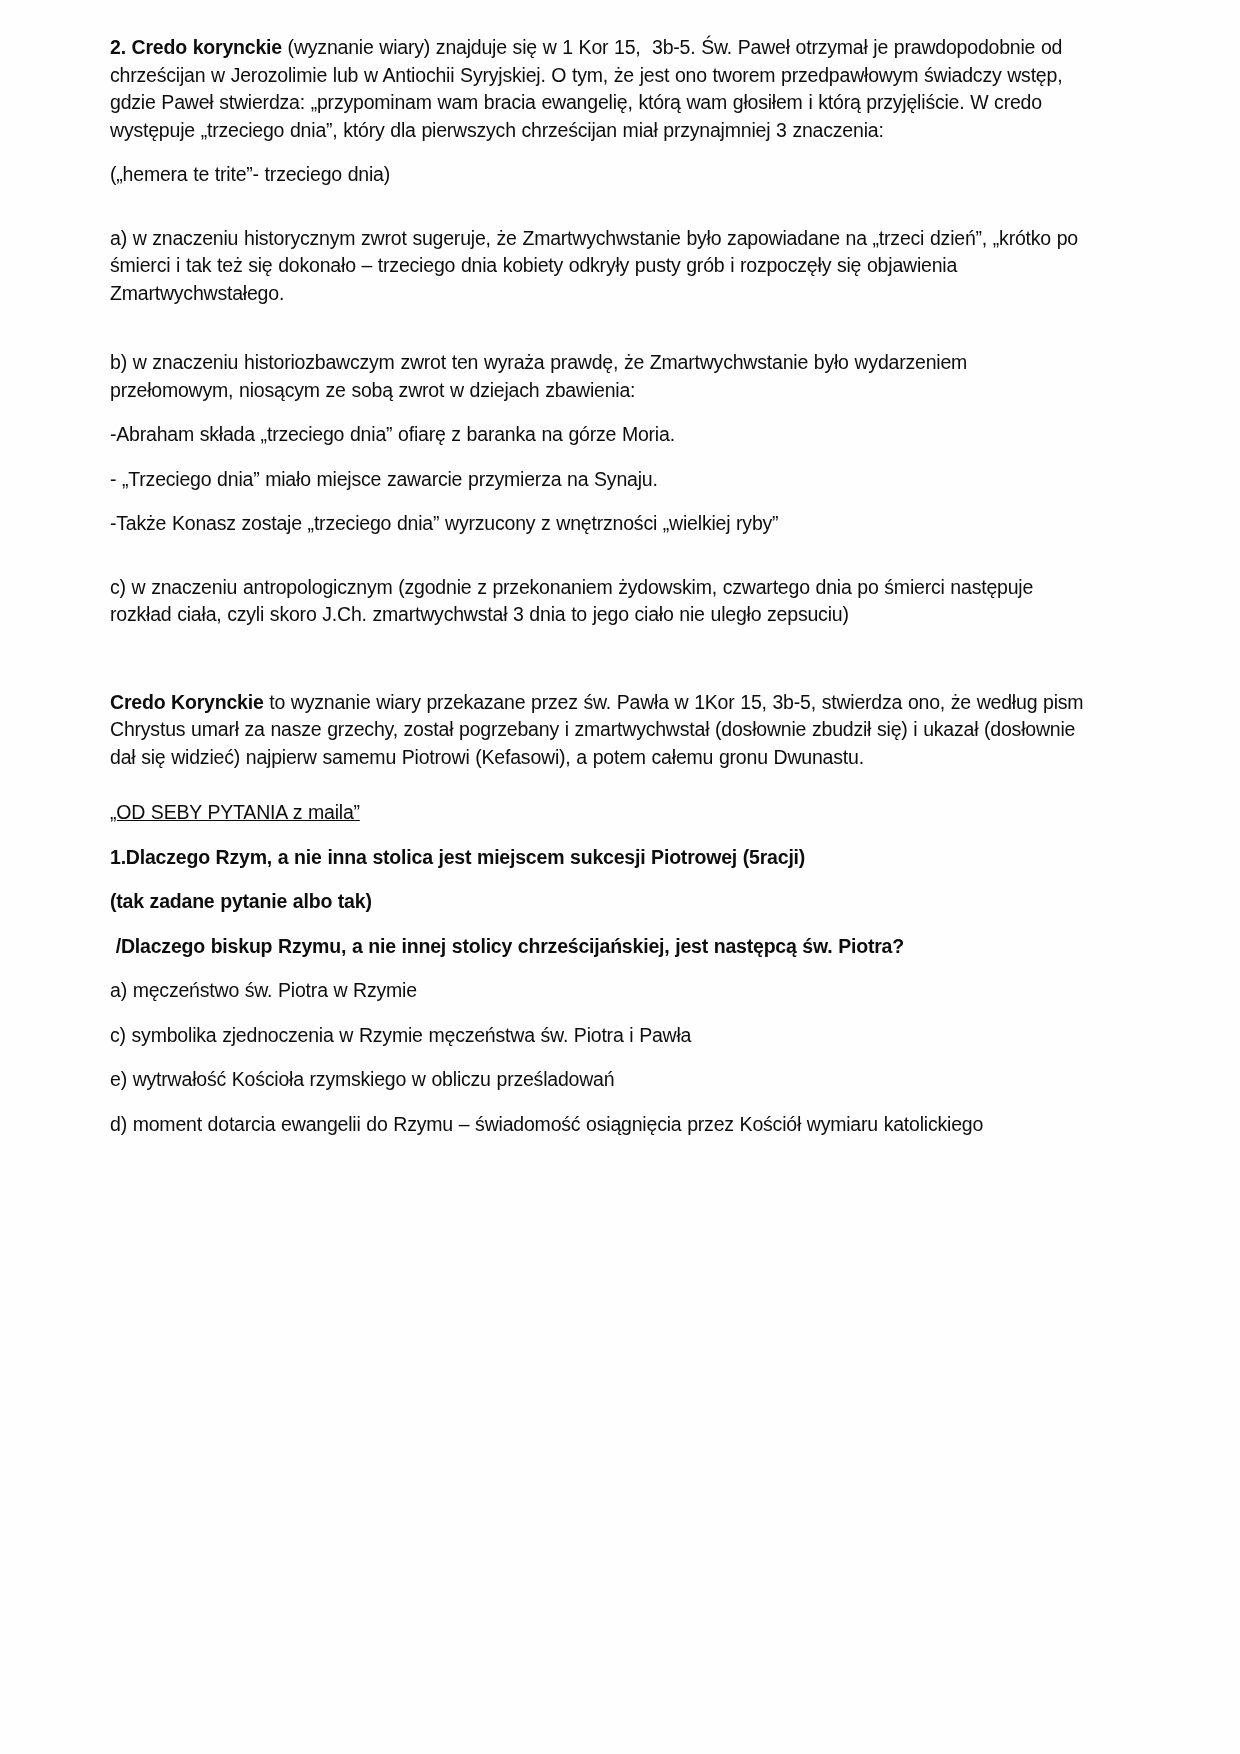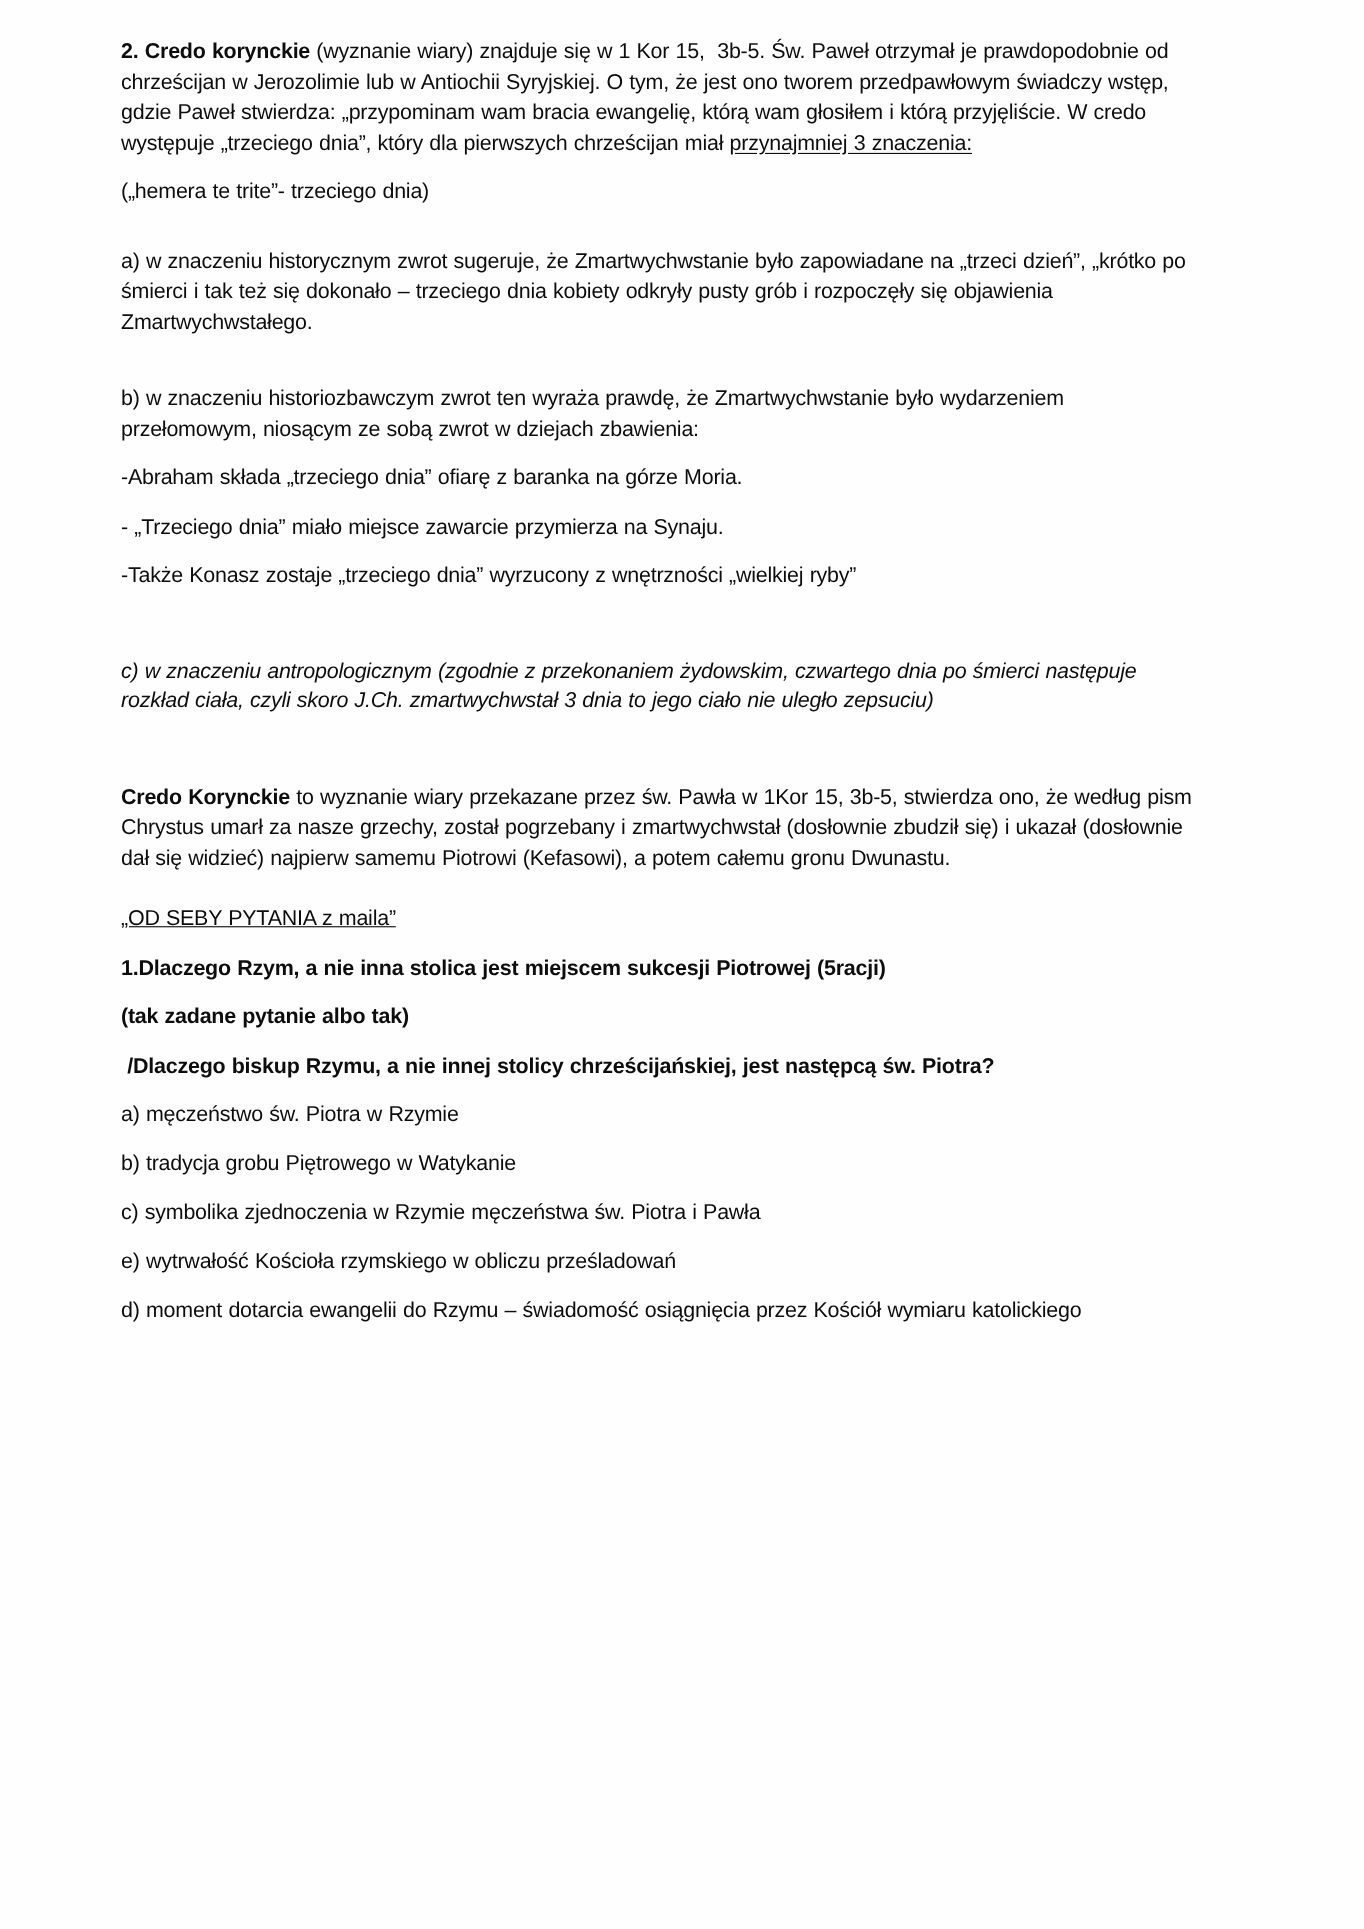--- a/index.html
+++ b/index.html
@@ -27,39 +27,38 @@
   }
   .para {
     margin: 0 0 17px 0;
     font-size: 19.5px;
     line-height: 27.5px;
     letter-spacing: -0.2px;
     white-space: pre-wrap;
     word-spacing: 0.5px;
   }
   .para .b { font-weight: 700; }
-  .para .u { text-decoration: underline; text-underline-offset: 3px; }
+  .para .u { text-underline-offset: 3px; }
 </style>
 </head>
 <body>
 
 <div class="page">
   <div class="doc">
       <p class="para"><span class="b">2. Credo korynckie </span><span>(wyznanie wiary) znajduje się w 1 Kor 15,  3b-5. Św. Paweł otrzymał je prawdopodobnie od chrześcijan w Jerozolimie lub w Antiochii Syryjskiej. O tym, że jest ono tworem przedpawłowym świadczy wstęp, gdzie Paweł stwierdza: „przypominam wam bracia ewangelię, którą wam głosiłem i którą przyjęliście. W credo występuje „trzeciego dnia”, który dla pierwszych chrześcijan miał </span><span class="u">przynajmniej 3 znaczenia:</span></p>
       <p class="para" style="margin-top: 6px;"><span>(„hemera te trite”- trzeciego dnia)</span></p>
       <p class="para" style="margin-top: 36px;"><span>a) w znaczeniu historycznym zwrot sugeruje, że Zmartwychwstanie było zapowiadane na „trzeci dzień”, „krótko po śmierci i tak też się dokonało – trzeciego dnia kobiety odkryły pusty grób i rozpoczęły się objawienia Zmartwychwstałego.</span></p>
       <p class="para" style="margin-top: 42px;"><span>b) w znaczeniu historiozbawczym zwrot ten wyraża prawdę, że Zmartwychwstanie było wydarzeniem przełomowym, niosącym ze sobą zwrot w dziejach zbawienia:</span></p>
       <p class="para"><span>-Abraham składa „trzeciego dnia” ofiarę z baranka na górze Moria.</span></p>
       <p class="para"><span>- „Trzeciego dnia” miało miejsce zawarcie przymierza na Synaju.</span></p>
       <p class="para"><span>-Także Konasz zostaje „trzeciego dnia” wyrzucony z wnętrzności „wielkiej ryby”</span></p>
-      <p class="para" style="margin-top: 59px; font-style: italic;"><span>c) w znaczeniu antropologicznym (zgodnie z przekonaniem żydowskim, czwartego dnia po śmierci następuje rozkład ciała, czyli skoro J.Ch. zmartwychwstał 3 dnia to jego ciało nie uległo zepsuciu)</span></p>
+      <p class="para" style="margin-top: 36px;"><span>c) w znaczeniu antropologicznym (zgodnie z przekonaniem żydowskim, czwartego dnia po śmierci następuje rozkład ciała, czyli skoro J.Ch. zmartwychwstał 3 dnia to jego ciało nie uległo zepsuciu)</span></p>
       <p class="para" style="margin-top: 60px;"><span class="b">Credo Korynckie </span><span>to wyznanie wiary przekazane przez św. Pawła w 1Kor 15, 3b-5, stwierdza ono, że według pism Chrystus umarł za nasze grzechy, został pogrzebany i zmartwychwstał (dosłownie zbudził się) i ukazał (dosłownie dał się widzieć) najpierw samemu Piotrowi (Kefasowi), a potem całemu gronu Dwunastu.</span></p>
       <p class="para" style="margin-top: 28px; text-decoration: underline;"><span>„OD SEBY PYTANIA z maila”</span></p>
       <p class="para" style=""><span class="b">1.Dlaczego Rzym, a nie inna stolica jest miejscem sukcesji Piotrowej (5racji)</span></p>
       <p class="para"><span class="b">(tak zadane pytanie albo tak)</span></p>
       <p class="para"><span class="b"> /Dlaczego biskup Rzymu, a nie innej stolicy chrześcijańskiej, jest następcą św. Piotra?</span></p>
       <p class="para"><span>a) męczeństwo św. Piotra w Rzymie</span></p>
-      <p class="para"><span>b) tradycja grobu Piętrowego w Watykanie</span></p>
       <p class="para"><span>c) symbolika zjednoczenia w Rzymie męczeństwa św. Piotra i Pawła</span></p>
       <p class="para"><span>e) wytrwałość Kościoła rzymskiego w obliczu prześladowań</span></p>
       <p class="para"><span>d) moment dotarcia ewangelii do Rzymu – świadomość osiągnięcia przez Kościół wymiaru katolickiego</span></p>
     </div>
 </div>
 
 </body></html>

